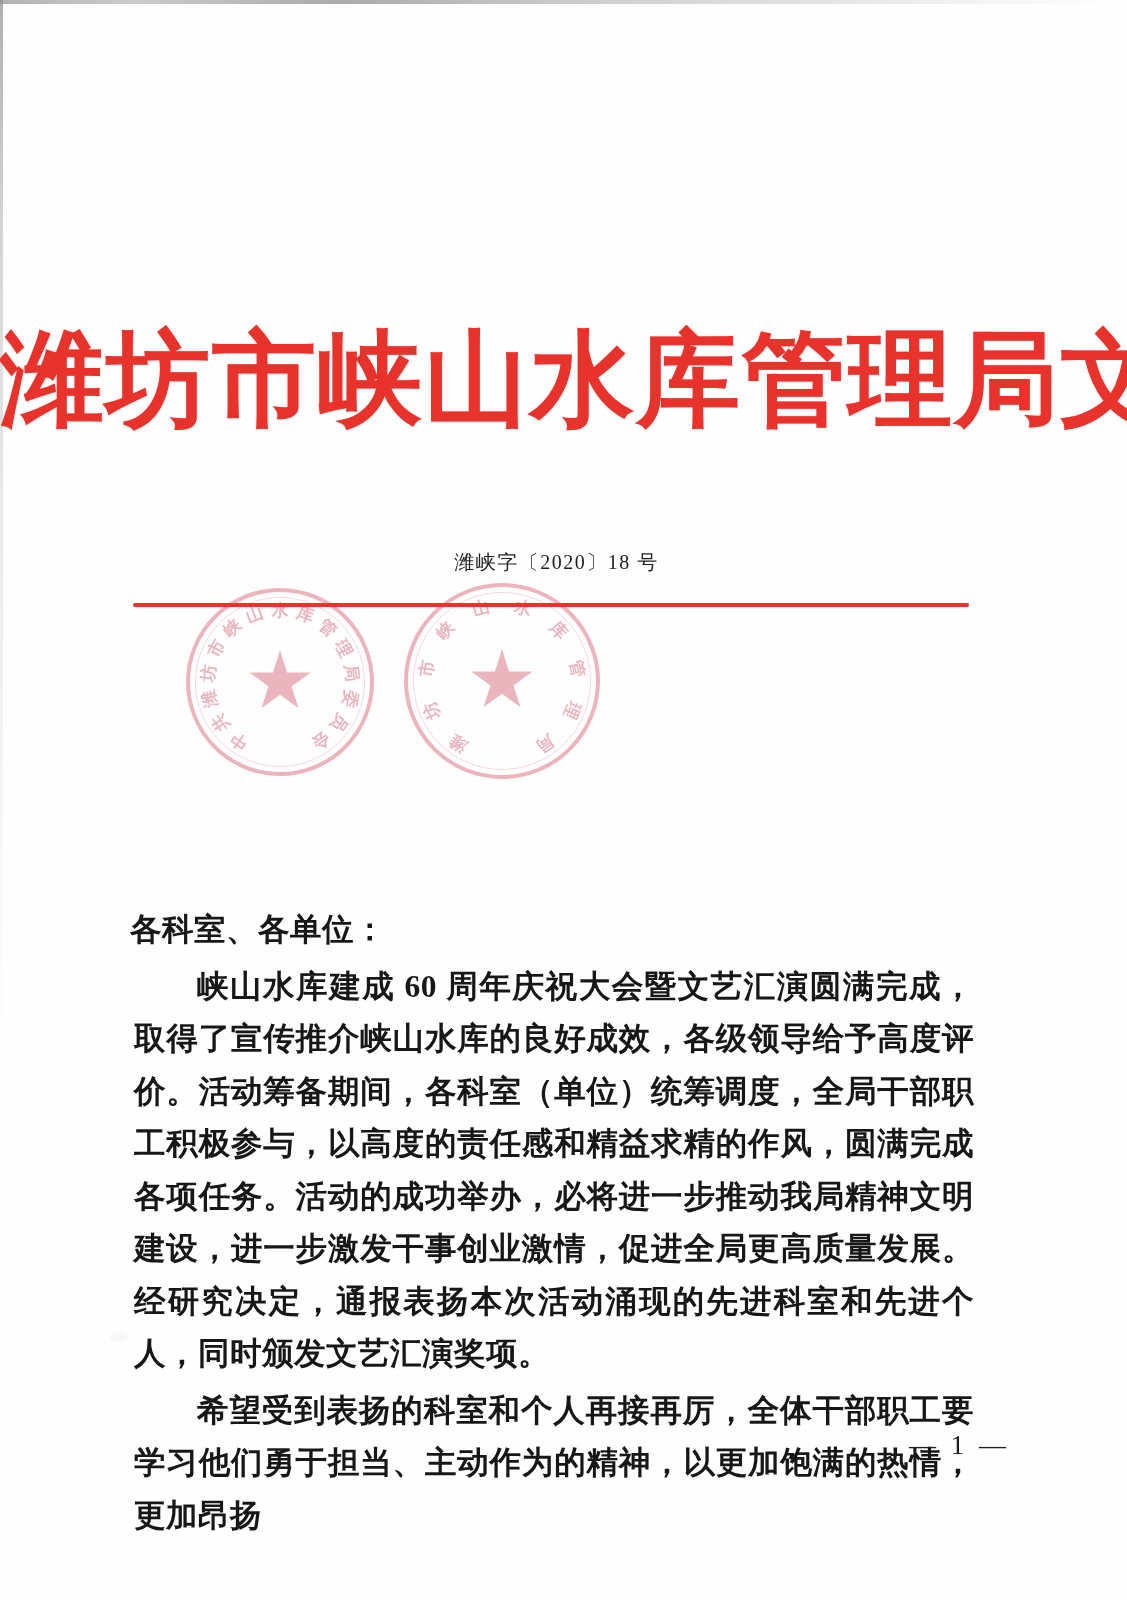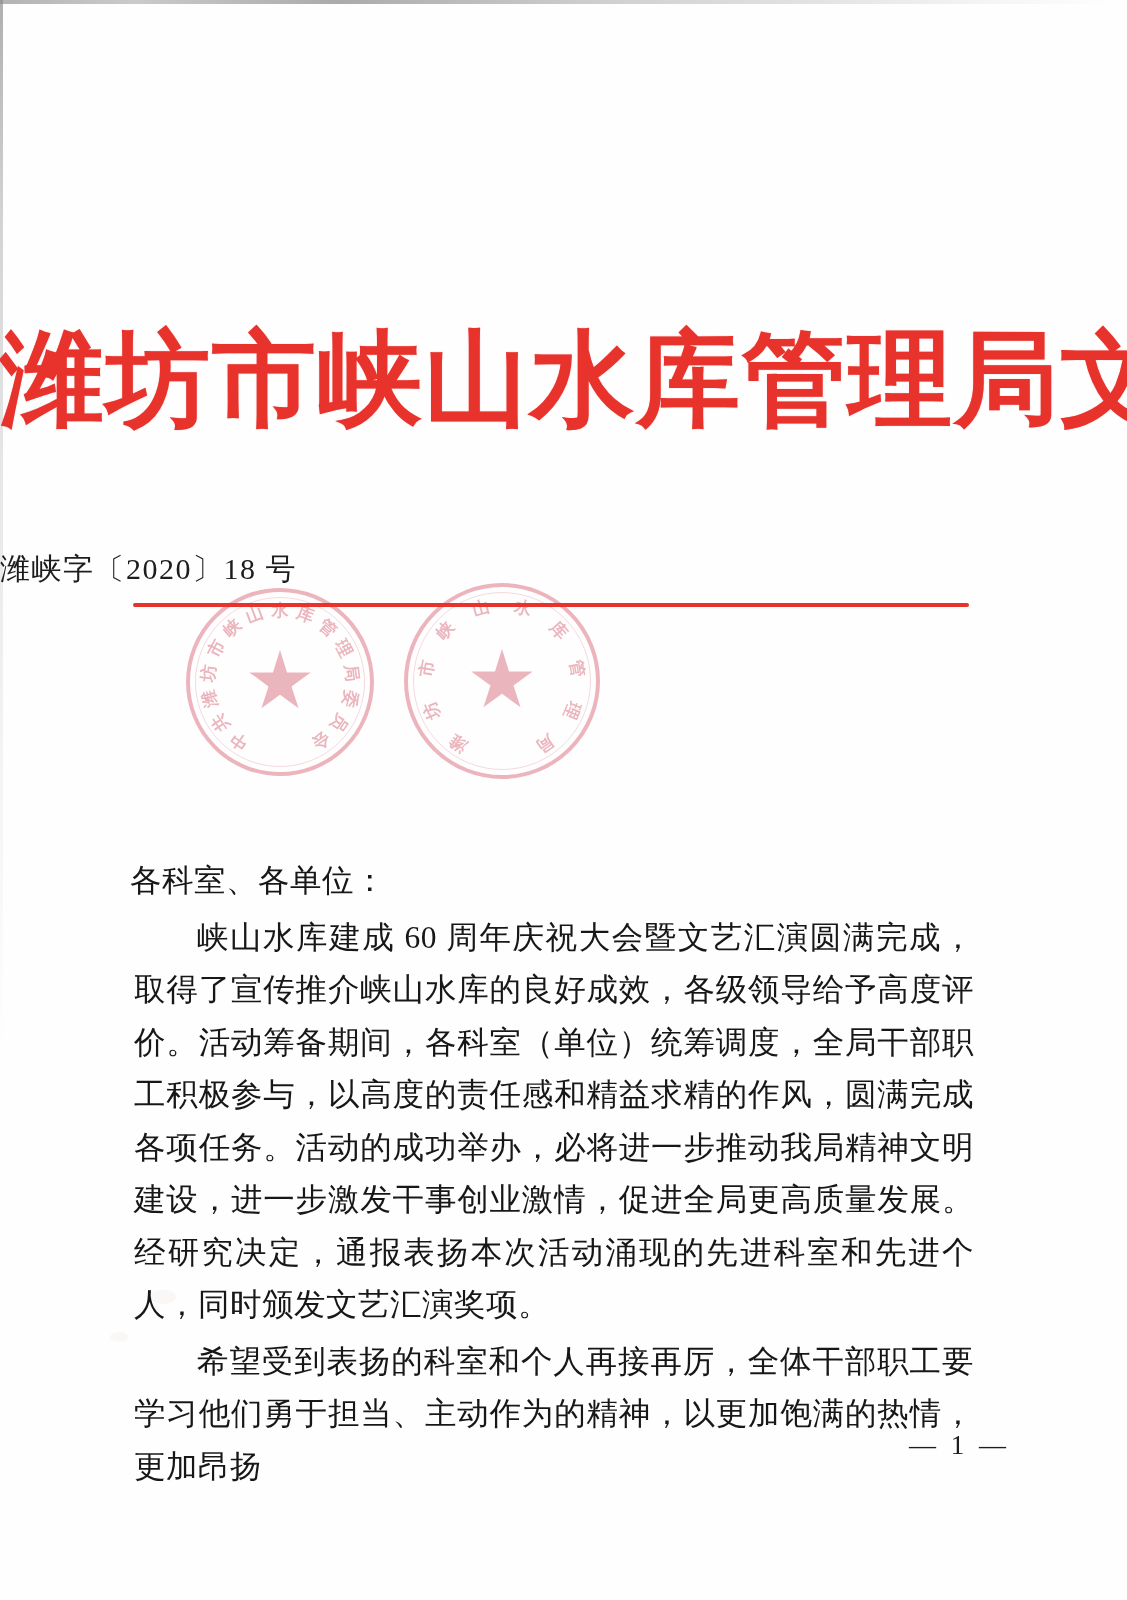--- a/index.html
+++ b/index.html
@@ -55,22 +55,22 @@
     white-space: nowrap;
     text-shadow: 0 0 1px rgba(232,50,44,.5);
   }
 
   
   .docnum {
     position: absolute;
     left: 0;
     top: 549px;
     width: 1113px;
-    text-align: left;
-    font-size: 30px;
+    text-align: center;
+    font-size: 20px;
     color: #1d1d1d;
     letter-spacing: 1.5px;
     white-space: nowrap;
   }
 
   
   .red-rule {
     position: absolute;
     left: 133px;
     top: 603px;
@@ -135,26 +135,27 @@
     font-size: 39px;
     line-height: 56px;
     letter-spacing: 1px;
   }
   .title-line { white-space: nowrap; }
 
   
   .body-block {
     position: absolute;
     left: 130px;
-    top: 855px;
+    top: 904px;
     width: 848px;
     color: #171717;
     font-size: 31.5px;
     line-height: 52.5px;
     letter-spacing: .5px;
+    font-weight: bold;
   }
   .salutation { text-align: left; white-space: nowrap; }
   .para {
     text-align: justify;
     text-align-last: left;
     text-justify: inter-character;
     text-indent: 2em;
     margin: 4px;
   }
   .para + .para { margin-top: 0px; }

